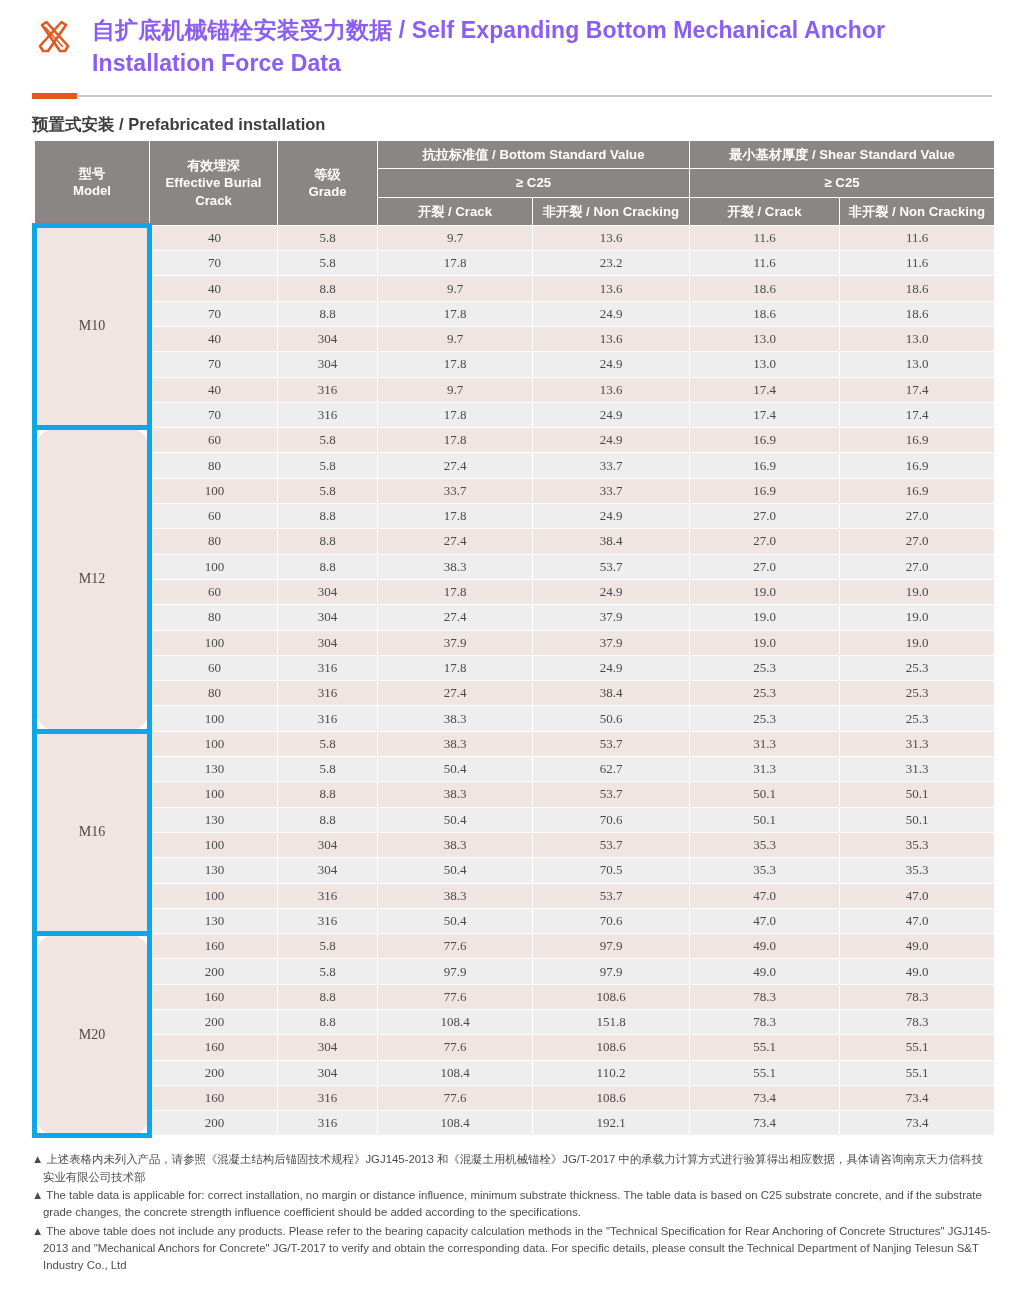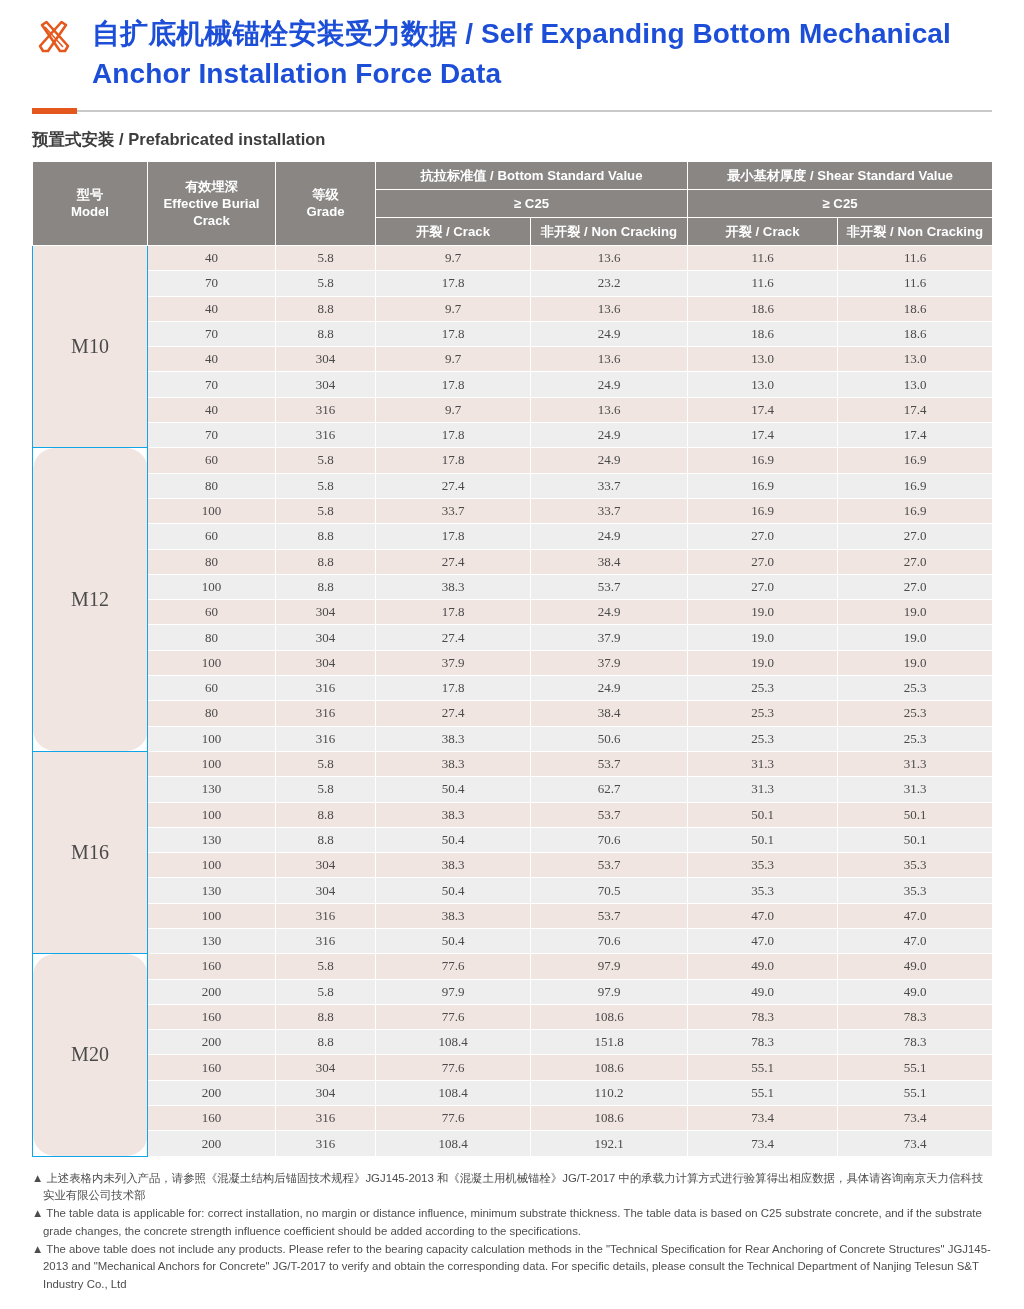--- a/index.html
+++ b/index.html
@@ -12,23 +12,23 @@
 
   
   .title-row {
     display: flex;
     align-items: flex-start;
     padding-top: 14px;
     gap: 16px;
   }
   .logo-icon { flex: 0 0 auto; width: 44px; height: 44px; margin-top: 2px; }
   .title-text {
-    font-size: 28px;
+    font-size: 23px;
     font-weight: bold;
-    color: #1d4ed8;
+    color: #8b5cf6;
     line-height: 1.42;
     letter-spacing: 0.1px;
   }
 
   .divider {
     position: relative;
     height: 2px;
     background: #c9c9c9;
     margin-top: 16px;
   }
@@ -37,21 +37,21 @@
     position: absolute;
     left: 0; top: -2px;
     width: 45px; height: 6px;
     background: #e4581e;
   }
 
   .subtitle {
     font-size: 16.5px;
     font-weight: bold;
     color: #3d3d3d;
-    margin: 17px 0 10px 0;
+    margin: 17px 0 4px 0;
   }
 
   
   table.spec {
     width: 960px;
     border-collapse: collapse;
     table-layout: fixed;
   }
   table.spec th, table.spec td {
     border: 1px solid #ffffff;
@@ -70,22 +70,22 @@
 
   tbody td {
     font-size: 13px;
     color: #4a4a4a;
     height: 25.3px;
     padding: 0 2px;
     border: 1px solid #d8d4d2;
     font-family: "Liberation Serif", "DejaVu Serif", serif;
   }
   tbody td.model {
-    font-size: 20px;
-    border: 1px solid #0ea5e9;
+    font-size: 14px;
+    border: 5px solid #0ea5e9;
   }
   
   tr.pink td { background: #f0e5e0; }
   tr.gray td { background: #eeeeee; }
   td.model-pink { background: #ede2dd; }
   td.model-gray { background: #eeeeee; border-radius: 22px; }
 
   
   .notes { margin-top: 13px; padding-bottom: 18px; }
   .note {

